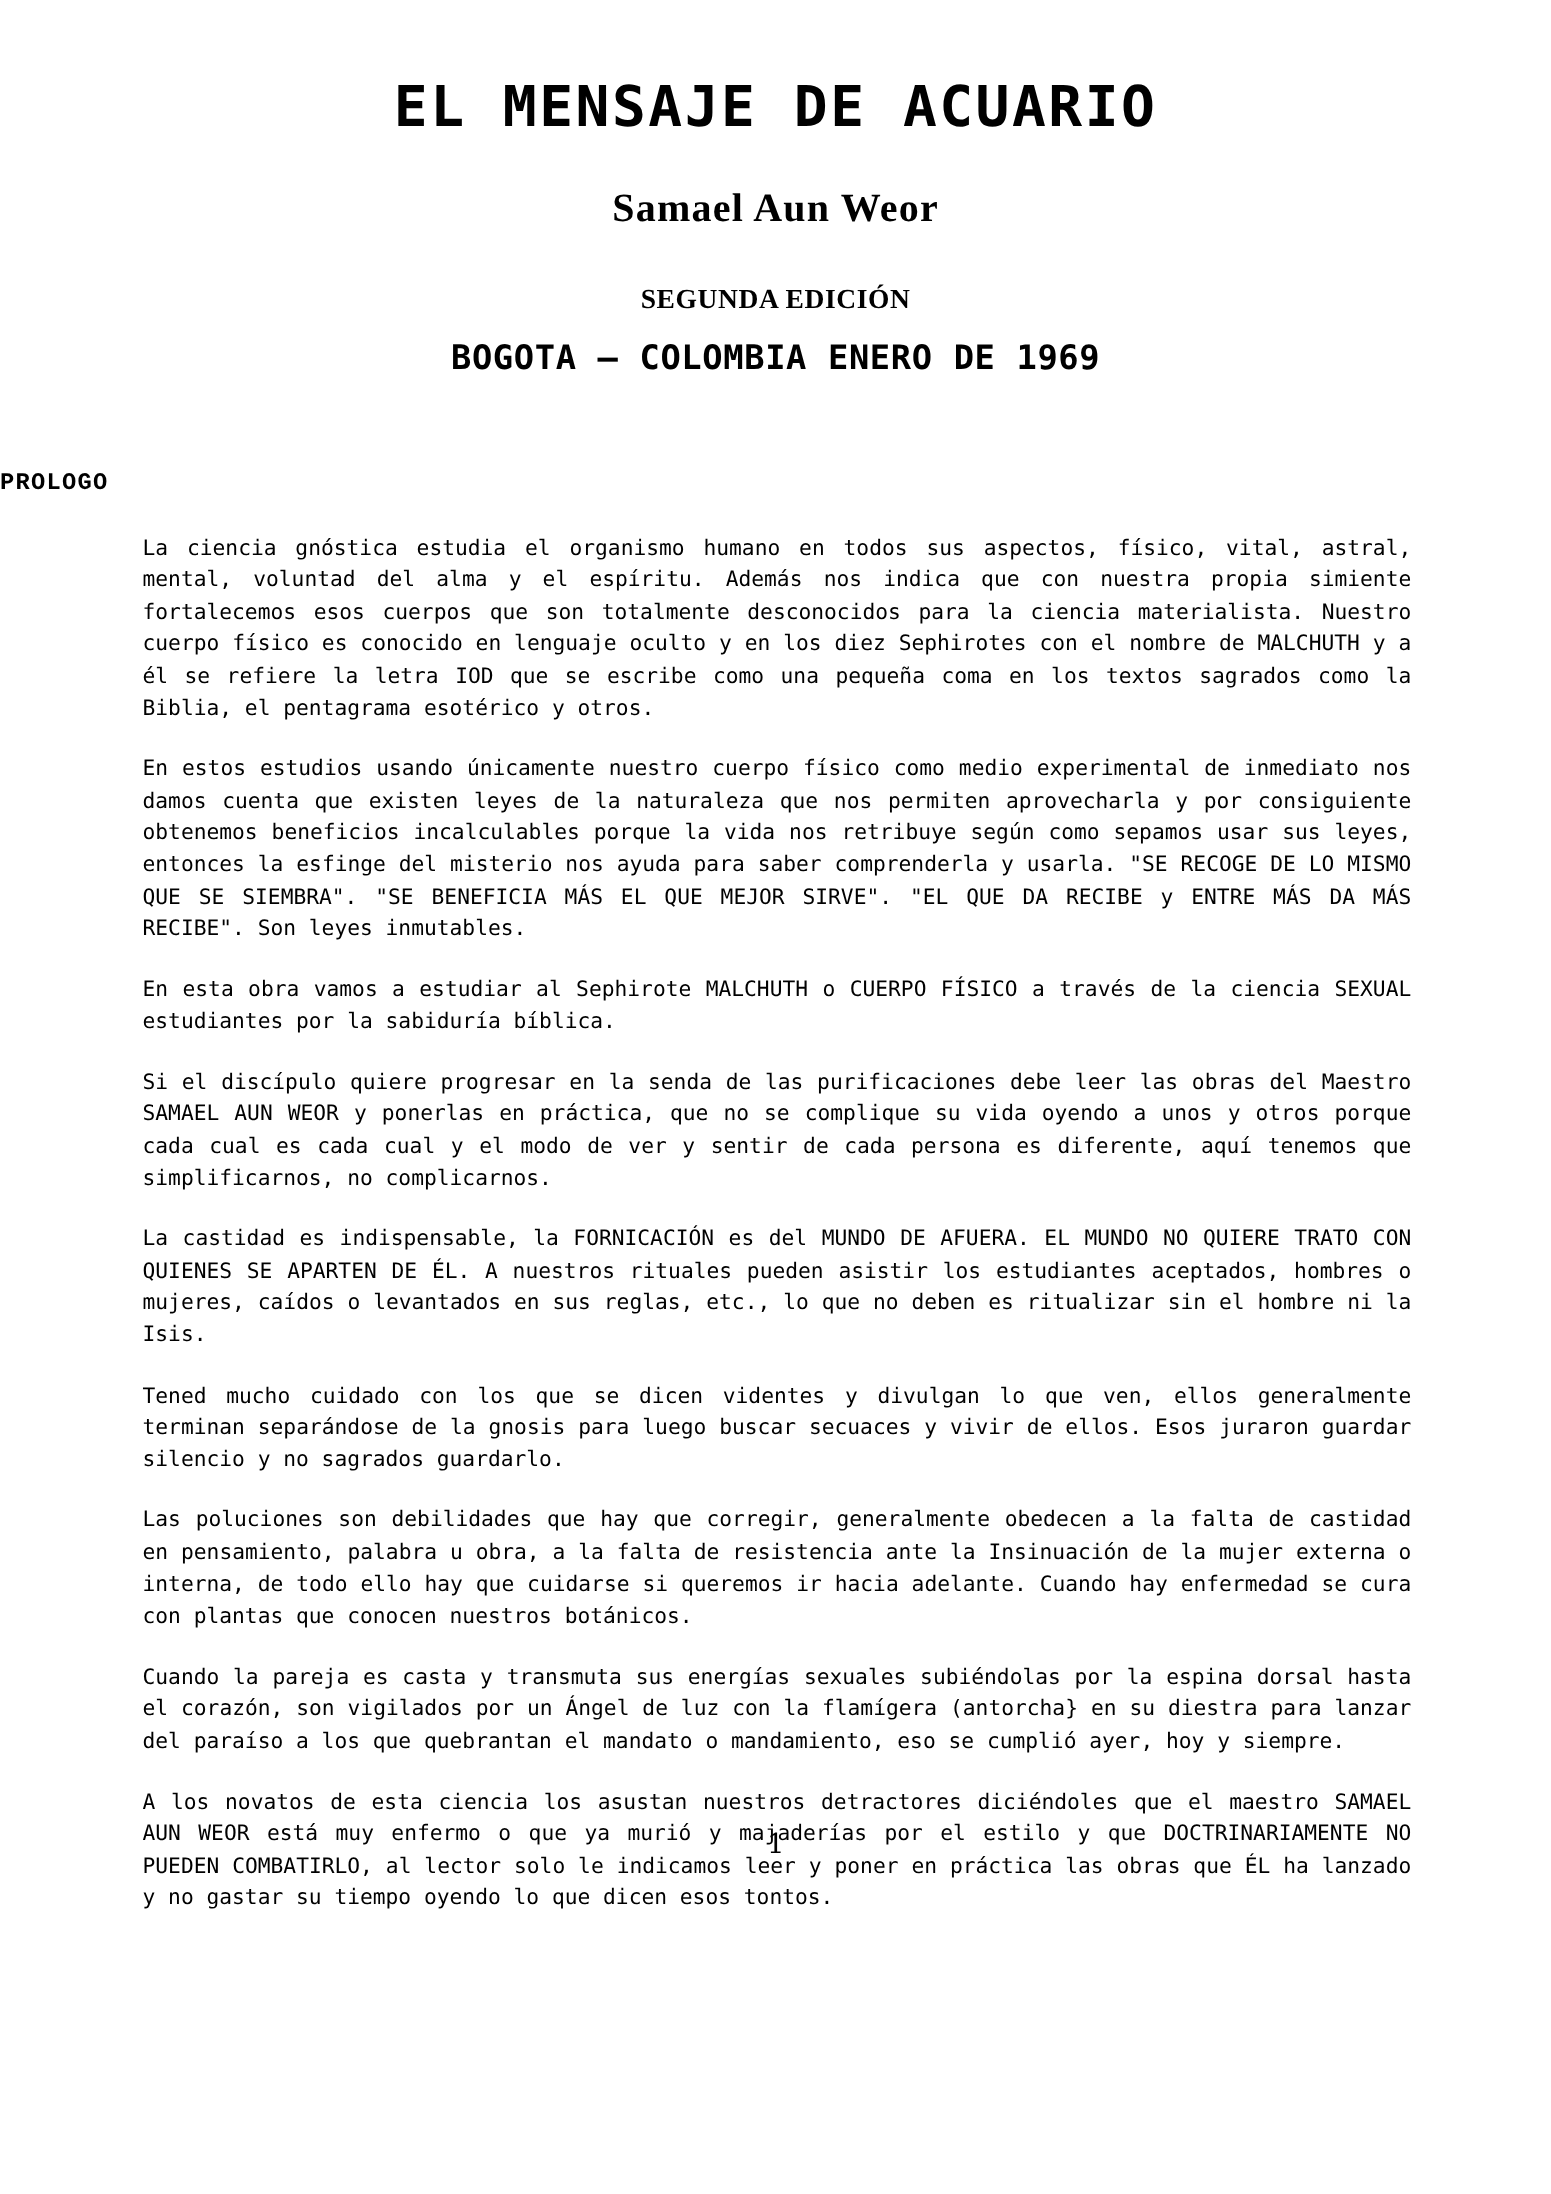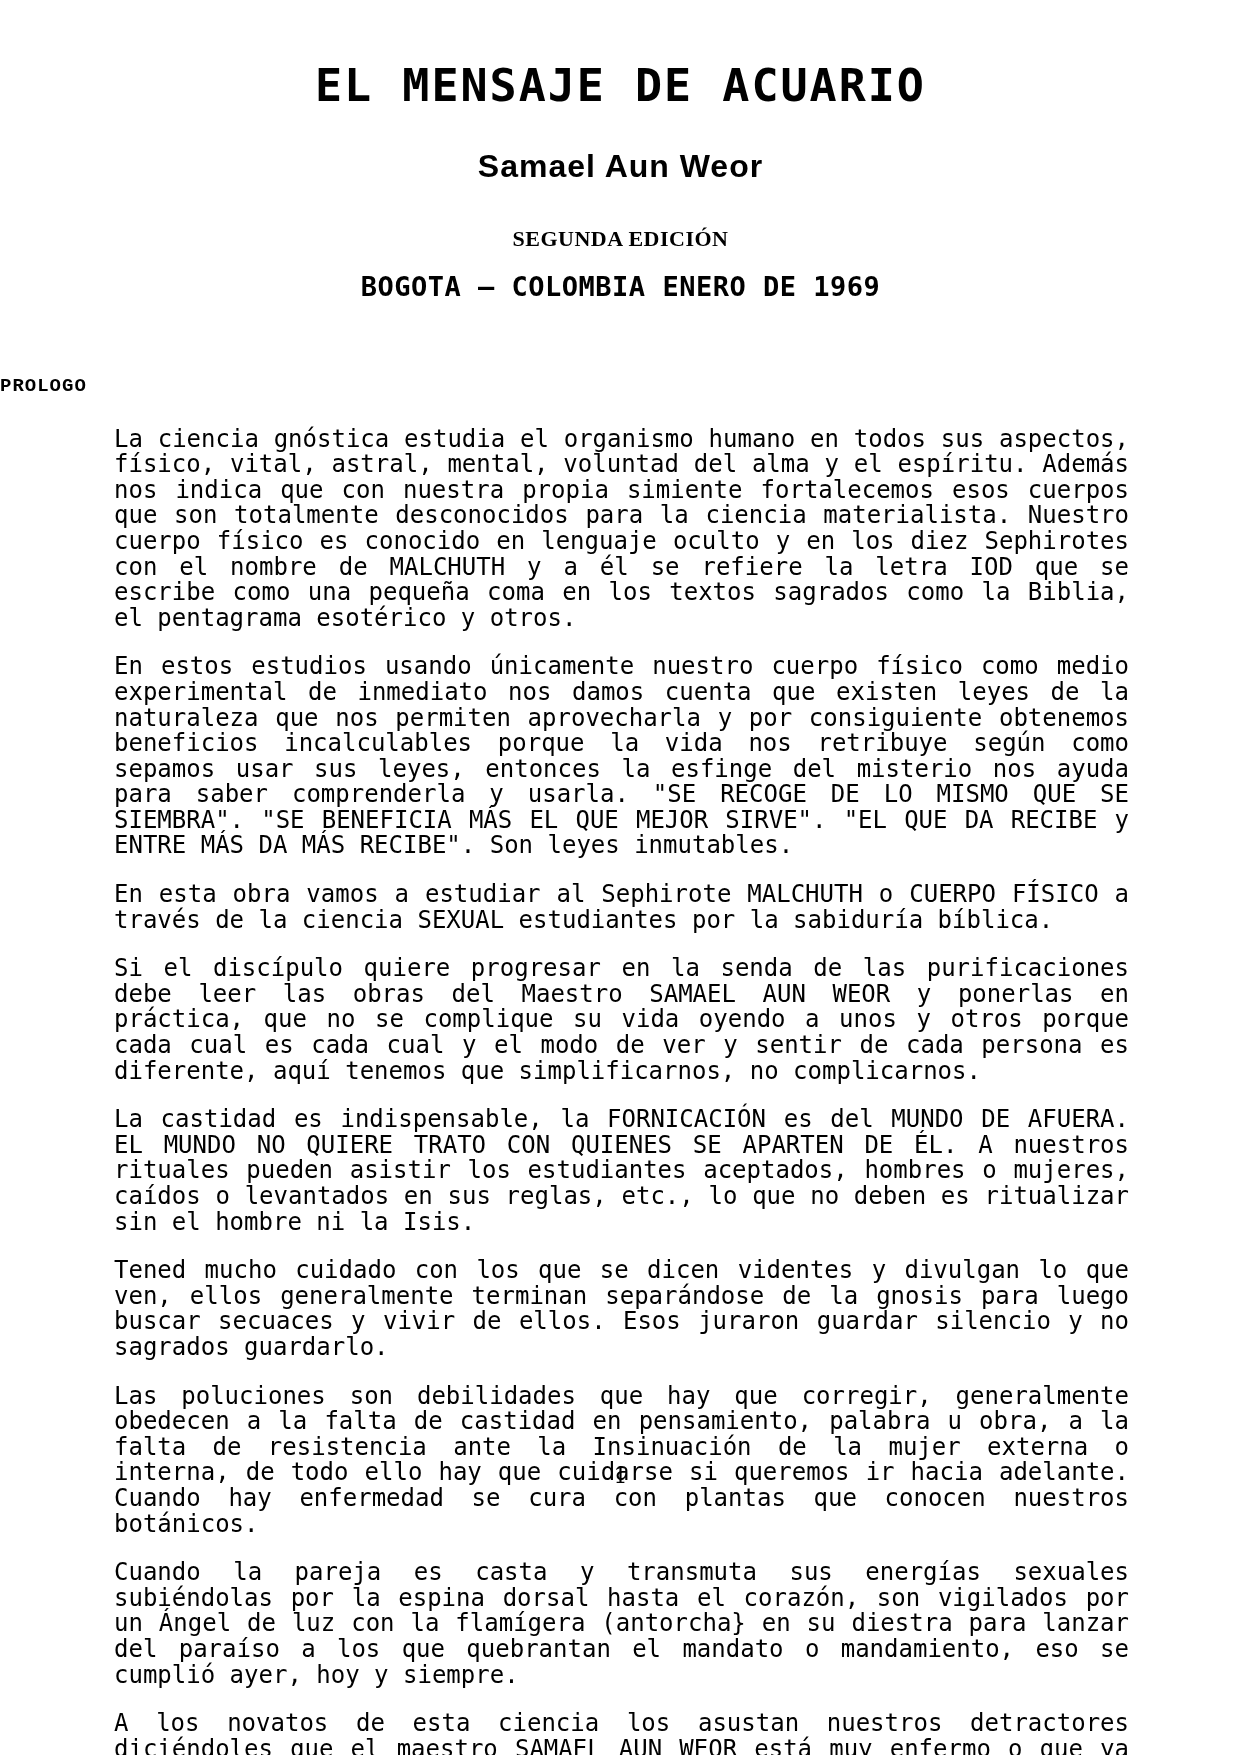--- a/index.html
+++ b/index.html
@@ -27,21 +27,21 @@
   .doc-title {
     font-family: "DejaVu Sans Mono", "Liberation Mono", monospace;
     font-size: 45px;
     font-weight: bold;
     letter-spacing: 2px;
     margin: 0;
     padding-top: 60px;
     line-height: 1.15;
   }
   .doc-author {
-    font-family: Liberation Sans, sans-serif;
+    font-family: Liberation Serif, serif;
     font-size: 32px;
     font-weight: bold;
     letter-spacing: 1px;
     margin: 0;
     padding-top: 36px;
     line-height: 1.15;
   }
   .doc-edition {
     font-family: Liberation Serif, serif;
     font-size: 22px;
@@ -66,21 +66,21 @@
     letter-spacing: 1px;
     text-align: left;
     margin: 0;
     padding-top: 55px;
   }
   .body-area {
     padding: 0 112px 0 114px;
   }
   .para {
     font-family: "DejaVu Sans Mono", "Liberation Mono", monospace;
-    font-size: 24px;
+    font-size: 17px;
     line-height: 25.6px;
     text-align: justify;
     text-justify: inter-word;
     margin: 0 0 23px 0;
     white-space: normal;
     word-spacing: 0px;
     hyphens: none;
   }
   .para:first-child {
     margin-top: 30px;

